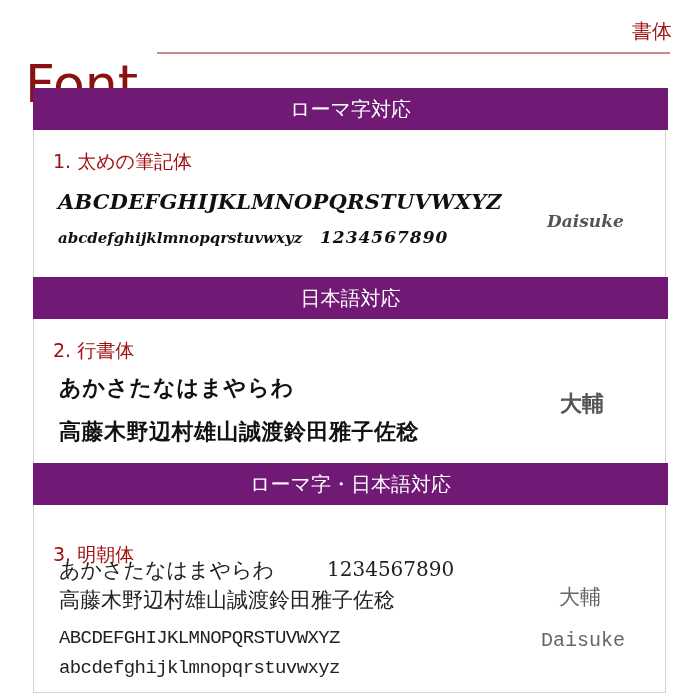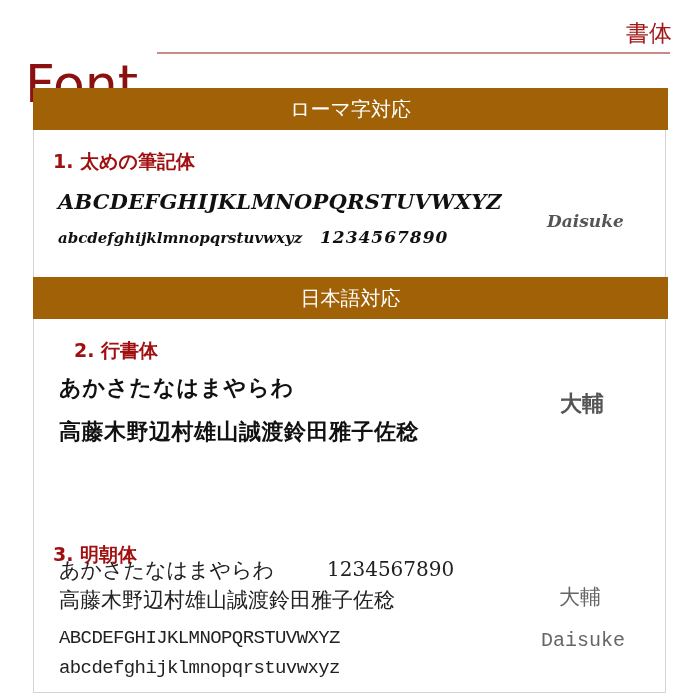--- a/index.html
+++ b/index.html
@@ -1,28 +1,28 @@
 <!DOCTYPE html>
 <html><head>
   <meta charset="utf-8">
   <style>
     html, body { margin:0; padding:0; background:#ffffff; }
     body { width:700px; height:700px; position:relative; overflow:hidden;
            font-family:"DejaVu Sans", "Liberation Sans", sans-serif; }
     .title-font { position:absolute; left:25px; top:14px; font-size:52px; line-height:60px;
                   color:#8b1010; font-family:"DejaVu Sans", sans-serif; letter-spacing:0px;margin-top:40px; }
     .title-rule { position:absolute; left:157px; top:52px; width:513px; height:2px; background:#c98a8a; }
-    .title-jp { position:absolute; right:28px; top:18px; font-size:23px; color:#a01818;
+    .title-jp { position:absolute; right:28px; top:18px; font-size:20px; color:#a01818;
                 font-family:"DejaVu Sans", sans-serif; }
     .box { position:absolute; left:33px; top:88px; width:633px; height:605px;
            border:1px solid #d4d4d4; box-sizing:border-box; background:#fff; }
-    .bar { position:absolute; left:-1px; width:635px; height:42px; background:#a16207;
+    .bar { position:absolute; left:-1px; width:635px; height:42px; background:#701a75;
            color:#fff; font-size:20px; text-align:center; line-height:42px;
            font-family:"DejaVu Sans", sans-serif; }
-    .sec-title { position:absolute; left:19px; font-size:19px; font-weight:bold; color:#a01010;
+    .sec-title { position:absolute; left:19px; font-size:19px; font-weight:normal; color:#a01010;
                  font-family:"DejaVu Sans", sans-serif; }
     .script { font-family:"DejaVu Serif", serif; font-style:italic; font-weight:bold; color:#111; }
     .line { position:absolute; white-space:nowrap; }
     .sample-name { position:absolute; white-space:nowrap; color:#555;text-align:center; }
     .gyo { font-family:"DejaVu Serif", serif; font-weight:bold; color:#111; }
     .mincho { font-family:"DejaVu Serif", "Liberation Serif", serif; color:#222; }
     .mono-serif { font-family:"Liberation Mono", "DejaVu Sans Mono", monospace; color:#222; }
   </style>
 </head>
 <body>
@@ -34,25 +34,26 @@
 <div class="box">
 
   <div class="bar" style="top:-1px;">ローマ字対応</div>
   <div class="sec-title" style="top:60px;">1. 太めの筆記体</div>
   <div class="line script" style="left:24px; top:100px; font-size:21px; letter-spacing:0.2px;">ABCDEFGHIJKLMNOPQRSTUVWXYZ</div>
   <div class="line script" style="left:24px; top:140px; font-size:15px;">abcdefghijklmnopqrstuvwxyz</div>
   <div class="line script" style="left:286px; top:138px; font-size:17px; letter-spacing:1px;">1234567890</div>
   <div class="sample-name script" style="left:513px; top:122px; font-size:17px; color:#555;">Daisuke</div>
 
   <div class="bar" style="top:188px;">日本語対応</div>
-  <div class="sec-title" style="top:249px;margin-left:21px;">2. 行書体</div>
+  <div class="sec-title" style="top:249px;">2. 行書体</div>
   <div class="line gyo" style="left:25px; top:284px; font-size:22px; letter-spacing:1px;">あかさたなはまやらわ</div>
   <div class="line gyo" style="left:25px; top:328px; font-size:22px; letter-spacing:0.5px;">高藤木野辺村雄山誠渡鈴田雅子佐稔</div>
   <div class="sample-name gyo" style="left:526px; top:300px; font-size:22px; color:#555;">大輔</div>
 
+  <div class="bar" style="top:374px;">ローマ字・日本語対応</div>
   <div class="sec-title" style="top:435px;margin-top:18px;">3. 明朝体</div>
   <div class="line mincho" style="left:25px; top:467px; font-size:21px;">あかさたなはまやらわ</div>
   <div class="line mincho" style="left:293px; top:468px; font-size:20px;">1234567890</div>
   <div class="line mincho" style="left:25px; top:497px; font-size:21px;">高藤木野辺村雄山誠渡鈴田雅子佐稔</div>
   <div class="line mono-serif" style="left:25px; top:538px; font-size:19px; letter-spacing:-0.6px;">ABCDEFGHIJKLMNOPQRSTUVWXYZ</div>
   <div class="line mono-serif" style="left:25px; top:568px; font-size:19px; letter-spacing:-0.6px;">abcdefghijklmnopqrstuvwxyz</div>
   <div class="sample-name mincho" style="left:525px; top:494px; font-size:21px; color:#666;">大輔</div>
   <div class="sample-name mono-serif" style="left:507px; top:540px; font-size:20px; color:#666;">Daisuke</div>
 
 </div>

